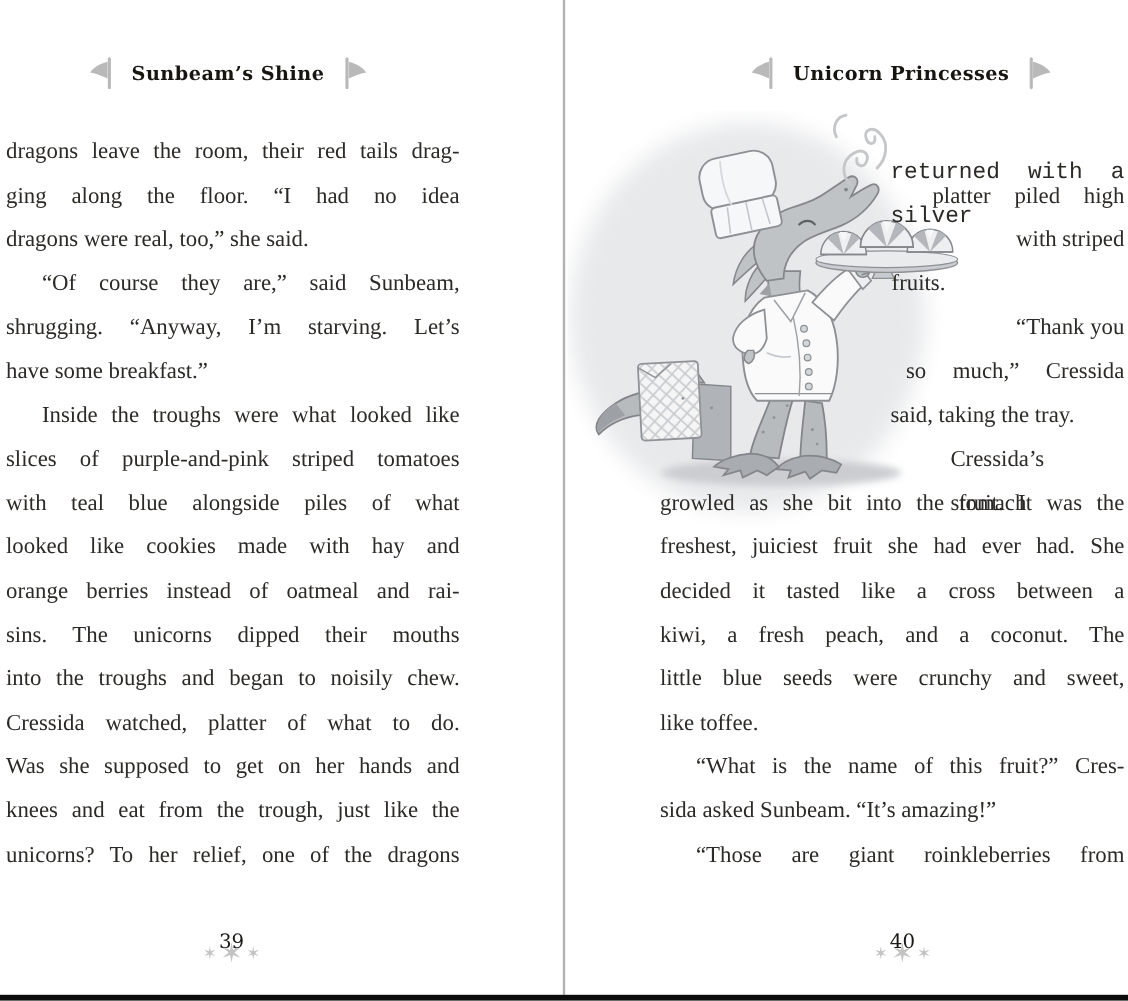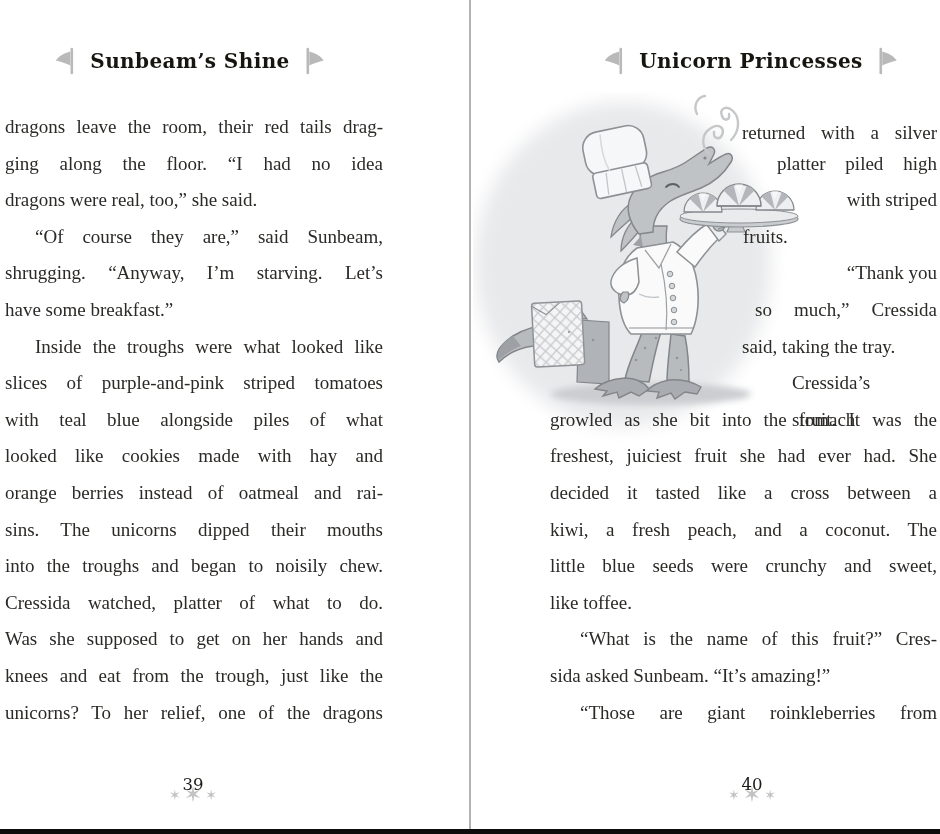--- a/index.html
+++ b/index.html
@@ -11,21 +11,21 @@
   .page{position:absolute;top:0;height:829px;width:470px}
   .page.left{left:0}
   .page.right{left:470px}
   .divider{position:absolute;left:469px;top:0;width:2px;height:829px;background:#b2b2b2}
   .bottombar{position:absolute;left:0;bottom:0;width:940px;height:5px;background:#0c0c0c}
 
   .header{position:absolute;top:46px;display:flex;align-items:center;gap:13px;transform:translateX(-50%);}
   .page.left  .header{left:190px}
   .page.right .header{left:281px}
   .htitle{
-    font-family:"DejaVu Serif",serif;font-weight:700;font-size:20px;
+    font-family:"DejaVu Serif",serif;font-weight:700;font-size:16px;
     color:#17150f;letter-spacing:.4px;white-space:nowrap;
   }
   .flag{width:24px;height:30px;flex:none}
 
   .textcol{position:absolute;top:109px;left:0;width:470px;height:640px}
   .tline{
     position:absolute;height:36.6px;line-height:36.6px;
     font-size:19px;color:#2c2a27;
   }
 
@@ -204,21 +204,21 @@
       <use href="#fruit" transform="translate(266,114) scale(1.1)"></use>
 
       <g fill="none" stroke="#c5c7c9" stroke-width="2.4" stroke-linecap="round">
         <path d="M236,62 C228,54 228,42 238,36 C246,31 252,36 249,43 C247,48 240,47 241,40"></path>
         <path d="M258,48 C266,40 268,27 260,19 C254,13 246,16 249,24 C251,29 257,29 256,22"></path>
         <path d="M224,22 C220,14 224,5 232,4"></path>
       </g>
     </svg>
 
     <div class="textcol" id="right-lines">
-        <div class="tline" style="top: 6px; left: 272px; width: 195px; text-align: justify; text-align-last: justify;">returned with a silver</div>
+        <div class="tline" style="top: 16px; left: 272px; width: 195px; text-align: justify; text-align-last: justify; font-family: Liberation Mono, monospace;">returned with a silver</div>
         <div class="tline" style="top: 36.6px; left: 307px; width: 160px; text-align: justify; text-align-last: justify;">platter piled high</div>
         <div class="tline" style="top: 73.2px; right: 3px; text-align: right;">with striped</div>
         <div class="tline" style="top: 109.8px; left: 273px;">fruits.</div>
         <div class="tline" style="top: 146.4px; right: 3px; text-align: right;">“Thank you</div>
         <div class="tline" style="top: 183px; left: 285px; width: 182px; text-align: justify; text-align-last: justify;">so much,” Cressida</div>
         <div class="tline" style="top: 219.6px; left: 272px;">said, taking the tray.</div>
         <div class="tline" style="top: 256.2px; left: 322px; width: 145px; text-align: justify; text-align-last: justify;">Cressida’s stomach</div>
         <div class="tline" style="top: 292.8px; left: 80px; width: 387px; text-align: justify; text-align-last: justify;">growled as she bit into the fruit. It was the</div>
         <div class="tline" style="top: 329.4px; left: 80px; width: 387px; text-align: justify; text-align-last: justify;">freshest, juiciest fruit she had ever had. She</div>
         <div class="tline" style="top: 366px; left: 80px; width: 387px; text-align: justify; text-align-last: justify;">decided it tasted like a cross between a</div>

